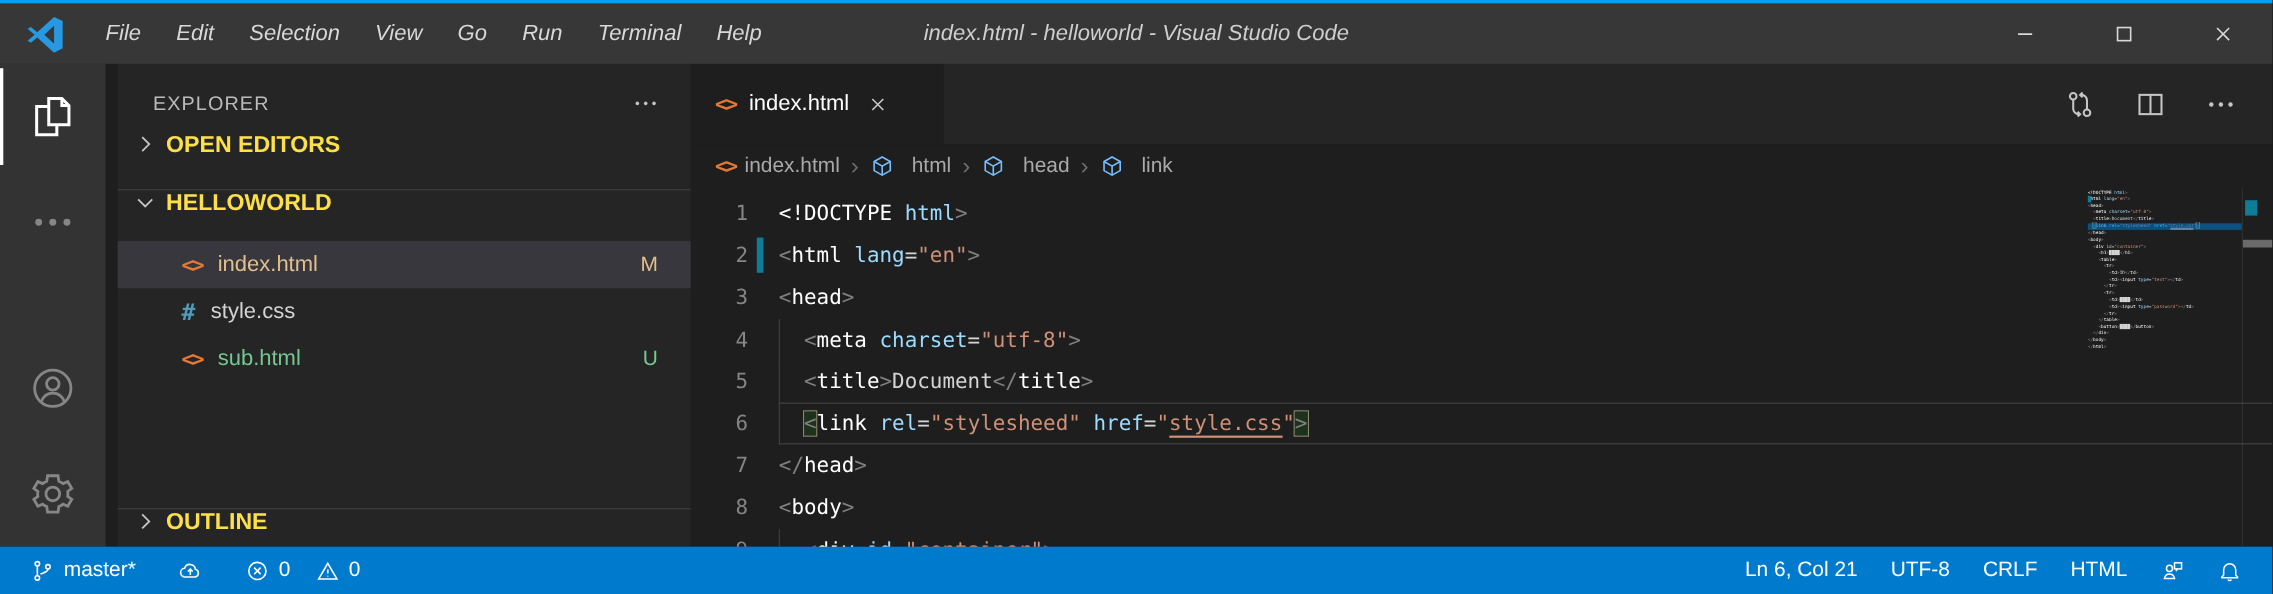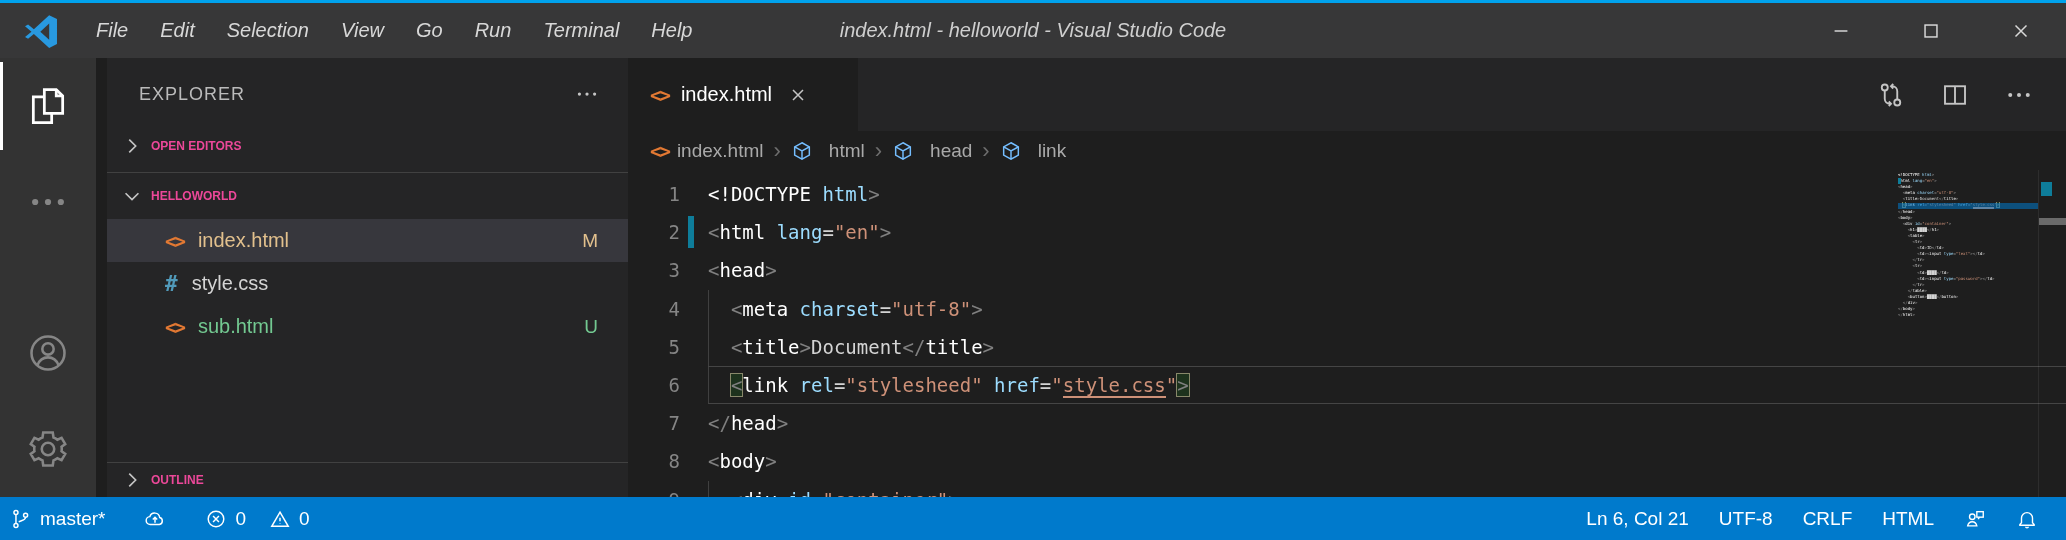--- a/index.html
+++ b/index.html
@@ -26,21 +26,21 @@
   .act-item.active { color:#ffffff; }
   .act-item.active::before { content:""; position:absolute; left:0; top:4px; bottom:4px; width:3px; background:#ffffff; }
   .act-item svg { width:44px; height:44px; }
   .act-spacer { flex:1; }
 
   
   .sidebar { width:521px; background:#252526; display:flex; flex-direction:column; color:#cccccc;margin-left:11px; }
   .sb-title-row { height:62px; display:flex; align-items:center; padding:10px 28px 0 32px; }
   .sb-title { font-size:18px; letter-spacing:1px; color:#bbbbbb; }
   .sb-title-row .icon { margin-left:auto; color:#c5c5c5; }
-  .sb-section { height:52px; display:flex; align-items:center; padding-left:14px; font-weight:bold; font-size:12px; color:#ec4899; }
+  .sb-section { height:52px; display:flex; padding-left:14px; font-weight:bold; font-size:21px; color:#fde047; }
   .sb-section .chev { width:22px; height:22px; margin-right:8px; color:#c5c5c5; }
   .sb-divider { border-top:1px solid #414141; }
   .file-row { height:43px; display:flex; align-items:center; padding:0 30px 0 58px; font-size:20px; color:#d4d4d4; }
   .file-row.selected { background:#37373d; }
   .file-row .fname { margin-left:14px; }
   .file-row .badge { margin-left:auto; font-size:19px; }
   .hg { font-family:"DejaVu Sans Mono", monospace; color:#e37933; font-weight:bold; font-size:19px; letter-spacing:-2px; }
   .cg { font-family:"DejaVu Sans Mono", monospace; color:#519aba; font-weight:bold; font-size:21px; }
   .mod { color:#e2c08d; }
   .untracked { color:#73c991; }
@@ -81,21 +81,21 @@
   .minimap { position:absolute; top:2px; right:28px; width:140px; font-family:"DejaVu Sans Mono", monospace; font-size:4px; line-height:6.1px; white-space:pre; pointer-events:auto; }
   .mm-line { height:6.1px; overflow:hidden; }
   .mm-highlight { position:absolute; left:0; right:0; height:6.4px; background:rgba(0,122,204,0.55); }
   .mm-gitmark { position:absolute; left:0; width:3px; height:6px; background:#0e7d9a; }
   .ruler { position:absolute; top:0; right:0; bottom:0; width:28px; border-left:1px solid rgba(255,255,255,0.07); }
   .ruler .mod-block { position:absolute; left:2px; top:12px; width:11px; height:14px; background:#0e7d9a; }
   .ruler .cursor-block { position:absolute; left:0; right:0; top:48px; height:7px; background:#6a6a6a; }
 
   
   .statusbar { height:43px; background:#007acc; color:#ffffff; display:flex; align-items:center; font-size:19px; flex:0 0 auto; }
-  .sb-left { display:flex; align-items:center; gap:19px; }
+  .sb-left { display:flex; align-items:center; padding-left:18px; gap:19px; }
   .sb-right { margin-left:auto; display:flex; align-items:center; padding-right:18px; gap:10px; }
   .st-item { display:flex; align-items:center; gap:8px; padding:0 10px; height:43px; }
   .st-item svg { width:22px; height:22px; }
   .icon { display:inline-flex; align-items:center; justify-content:center; }
 </style>
 </head>
 <body>
 
 <div class="window">
 

